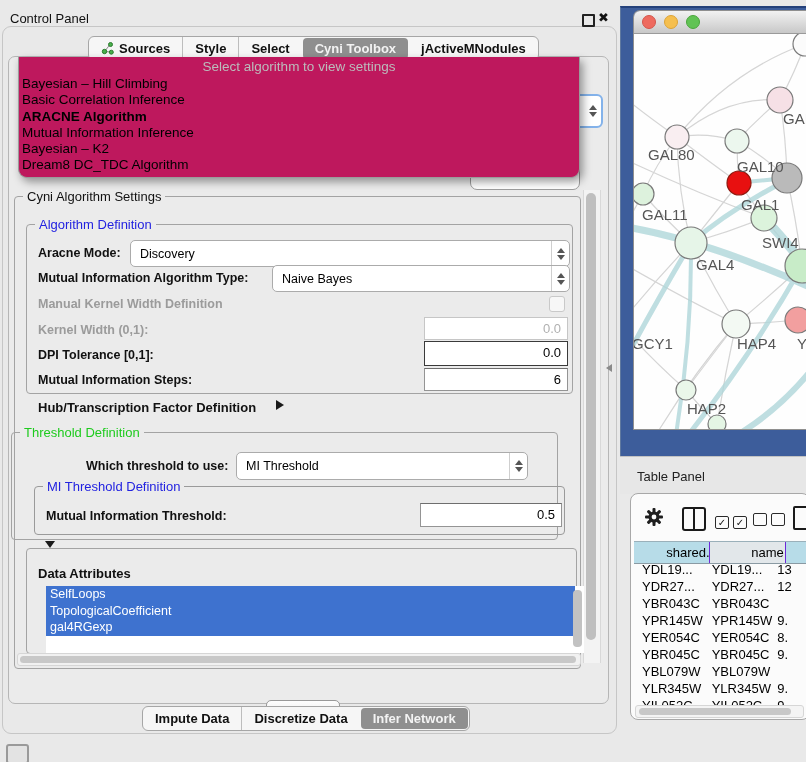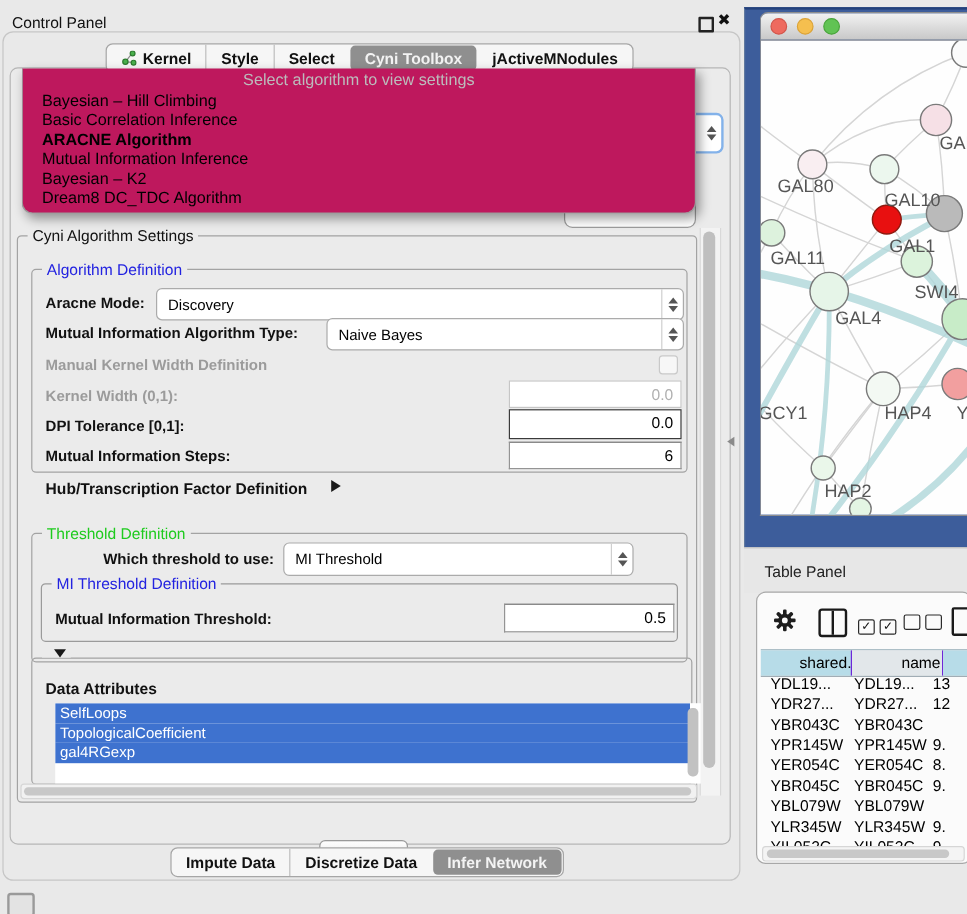--- a/index.html
+++ b/index.html
@@ -16,21 +16,21 @@
   .tabbar{display:flex;align-items:stretch;height:23px;background:#f6f6f6;border:1px solid #a6a6a6;border-radius:6px;overflow:hidden;}
   .tab{display:flex;align-items:center;padding:0 12px;font-size:13px;font-weight:bold;color:#111;white-space:nowrap;}
   .tab + .tab{border-left:1px solid #bdbdbd;}
   .tab.selected{background:#8f8f8f;color:#f3f3f3;border-radius:4px;margin:1px;border-left:none;}
   .tab.selected + .tab{border-left:none;}
   .net-ico{margin-right:5px;display:inline-flex;}
   
   .popup{left:18px;top:57px;width:560px;background:#be185d;border:1px solid #9b9b9b;border-top:none;
          border-radius:0 0 9px 9px;box-shadow:3px 4px 9px rgba(0,0,0,.38);z-index:50;padding-bottom:3px;}
   .popup-header{text-align:center;color:#bcbcbc;font-size:13.5px;height:19px;line-height:19px;}
-  .algo-item{font-size:13.5px;height:16.3px;line-height:16.3px;padding-left:16px;color:#000;}
+  .algo-item{font-size:13.5px;height:16.3px;line-height:16.3px;padding-left:3px;color:#000;}
   .algo-item.selected{font-weight:bold;}
   .frag{background:#fff;z-index:10;}
   
   .group{border:1px solid #a3a3a3;border-radius:4px;}
   .gtitle{position:absolute;top:-8px;left:8px;background:#ebebeb;padding:0 4px;font-size:13px;color:#111;white-space:nowrap;}
   .gtitle.blue{color:#2222e0;}
   .gtitle.green{color:#1ecb1e;}
   .lbl{font-size:12.5px;font-weight:bold;color:#111;white-space:nowrap;}
   .lbl.disabled{color:#9b9b9b;}
   .combo{background:#fff;border:1px solid #ababab;border-radius:5px;display:flex;align-items:center;font-size:12.5px;color:#000;}
@@ -98,21 +98,21 @@
 <div class="abs tabbar" id="top-tabs" style="left:88px;top:36px;z-index:5">
     <div class="tab">
       <span class="net-ico">
         <svg width="13" height="13" viewBox="0 0 13 13">
           <path d="M3.5,9.5 L9,2.5 M3.5,9.5 L10,10" stroke="#8a8a8a" stroke-width="1"></path>
           <circle cx="3.5" cy="9.5" r="2.2" fill="#49b04c" stroke="#2c7a2e"></circle>
           <circle cx="9.5" cy="2.5" r="2" fill="#49b04c" stroke="#2c7a2e"></circle>
           <circle cx="10.3" cy="10.2" r="2" fill="#49b04c" stroke="#2c7a2e"></circle>
         </svg>
       </span>
-      <span>Kernel</span>
+      <span>Sources</span>
     </div>
     <div class="tab">
       <span>Style</span>
     </div>
     <div class="tab">
       <span>Select</span>
     </div>
     <div class="tab selected">
       <span>Cyni Toolbox</span>
     </div>
@@ -173,21 +173,21 @@
 <span class="abs lbl disabled" style="left:38px;top:323px;">Kernel Width (0,1):</span>
 <div class="abs field disabled" style="left:424px;top:317px;width:144px;height:23px;">0.0</div>
 <span class="abs lbl" style="left:38px;top:348px;">DPI Tolerance [0,1]:</span>
 <div class="abs field strong" style="left:424px;top:341px;width:144px;height:25px;">0.0</div>
 <span class="abs lbl" style="left:38px;top:373px;">Mutual Information Steps:</span>
 <div class="abs field normal" style="left:424px;top:368px;width:144px;height:23px;">6</div>
 
 <span class="abs lbl" style="left:38px;top:400px;font-size:13px;">Hub/Transcription Factor Definition</span>
 <span class="abs expander-arrow" style="left:276px;top:400px;"></span>
 
-<div class="abs group" style="left:26px;top:432px;width:545px;height:106px;margin-top:12px;">
+<div class="abs group" style="left:11px;top:432px;width:545px;height:106px;">
   <span class="gtitle green">Threshold Definition</span>
 </div>
 <span class="abs lbl" style="left:86px;top:459px;">Which threshold to use:</span>
 <div class="abs combo" style="left:236px;top:452px;width:290px;height:26px;">
   <span class="ctext">MI Threshold</span>
   <span class="spin">
       <span class="tri-up"></span>
       <span class="tri-dn"></span>
     </span>
 </div>

